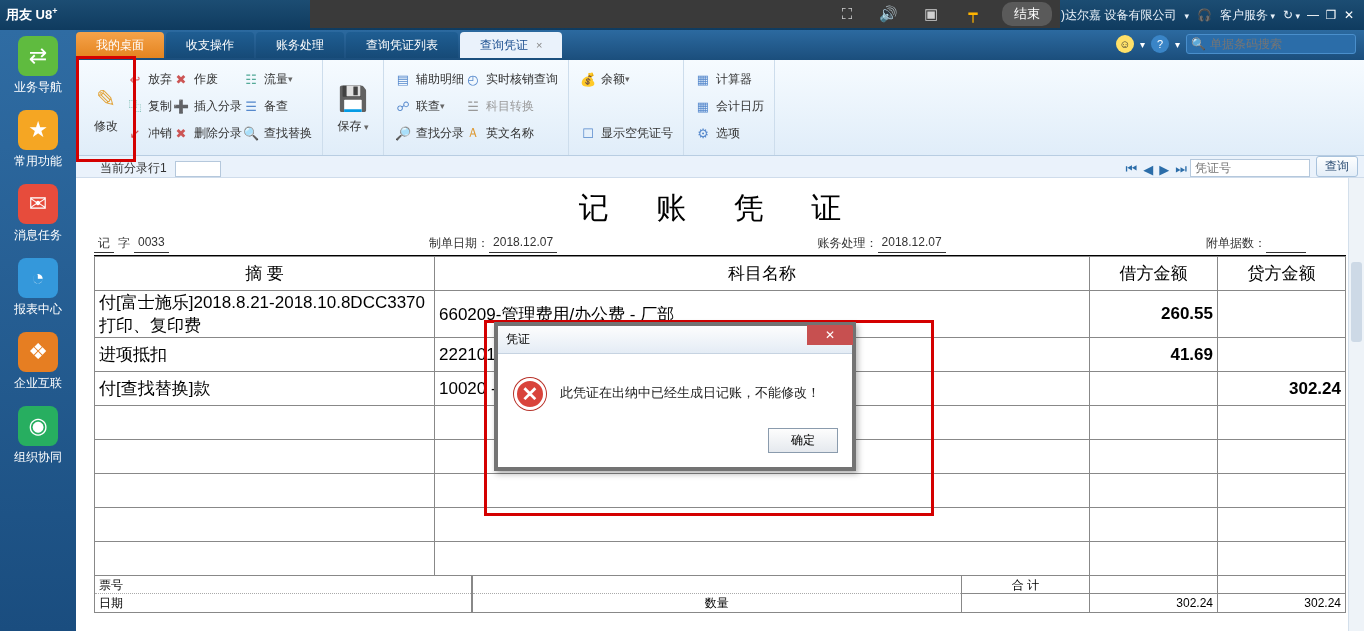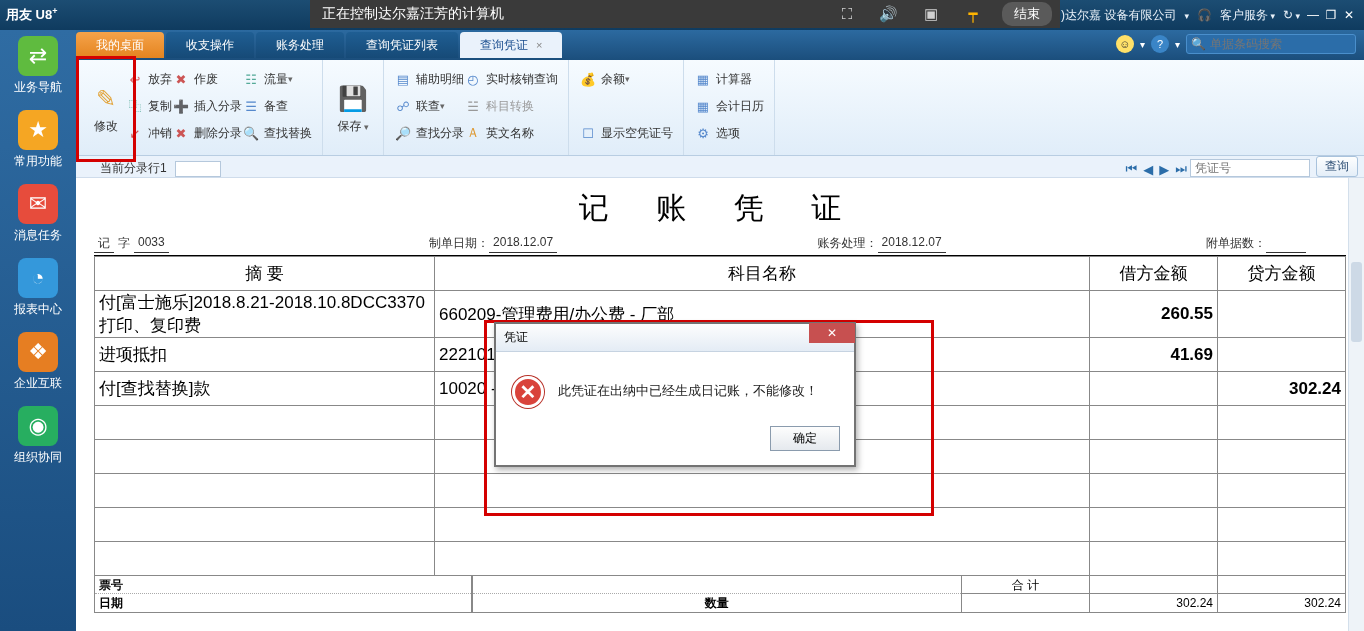--- a/index.html
+++ b/index.html
@@ -80,50 +80,49 @@
 
 table.vchr { width: 100%; border-collapse: collapse; font-size: 17px; }
 table.vchr th, table.vchr td { border: 1px solid #888; height: 34px; padding: 0 4px; }
 table.vchr th { font-weight: normal; background: #fff; }
 table.vchr .num { text-align: right; font-weight: bold; }
 table.vchr .summary-col { width: 340px; }
 table.vchr .subject-col { width: auto; }
 table.vchr .amt-col { width: 128px; }
 
 .foot { display: flex; font-size: 12px; }
-.foot .left { flex: 1; border: 1px solid #888; border-top: 0; font-weight: bold; }
+.foot .left { flex: 1; border: 1px solid #888; border-top: 0; }
 .foot .left div { border-bottom: 1px dotted #aaa; padding: 0 4px; height: 18px; line-height: 18px; }
 .foot .left div:last-child { border-bottom: 0; }
 .foot .totalcell { width: 128px; border: 1px solid #888; border-top: 0; border-left: 0; }
 .foot .totalcell .th { text-align: center; height: 18px; border-bottom: 1px solid #888; line-height: 18px; }
 .foot .totalcell .tv { text-align: right; height: 18px; padding-right: 4px; line-height: 18px; }
 
 
 .red1 { position: absolute; left: 76px; top: 56px; width: 60px; height: 106px; border: 3px solid #d40000; z-index: 40; pointer-events: none; }
 .red2 { position: absolute; left: 484px; top: 320px; width: 450px; height: 196px; border: 3px solid #d40000; z-index: 40; pointer-events: none; }
 
 
-.dlg { position: absolute; left: 494px; top: 322px; width: 362px; background: #fff; border: 2px solid #737373; z-index: 60; box-shadow: 2px 3px 6px rgba(0,0,0,.3); }
+.dlg { position: absolute; left: 494px; top: 322px; width: 362px; background: #fff; border: 4px solid #737373; z-index: 60; box-shadow: 2px 3px 6px rgba(0,0,0,.3); }
 .dlg .ti { height: 28px; background: linear-gradient(#fdfdfd,#e4ecf5); border-bottom: 1px solid #c6d3e1; display: flex; align-items: center; font-size: 12px; padding-left: 8px; position: relative; }
 .dlg .ti .close { position: absolute; right: -1px; top: -1px; width: 46px; height: 20px; background: #c75050; color: #fff; text-align: center; line-height: 20px; border-top-right-radius: 2px; font-size: 12px; }
 .dlg .body { padding: 24px 16px 10px; display: flex; align-items: flex-start; }
 .dlg .erricon { width: 32px; height: 32px; border-radius: 50%; background: #d9433b; color: #fff; font-size: 20px; font-weight: bold; text-align: center; line-height: 32px; margin-right: 14px; flex-shrink: 0; box-shadow: inset 0 0 0 3px #fff, 0 0 0 1px #b53128; }
 .dlg .msg { font-size: 13px; color: #222; padding-top: 6px; }
 .dlg .btns { text-align: right; padding: 8px 14px 14px; }
 .dlg .ok { border: 1px solid #8a9bad; background: linear-gradient(#fdfdfd,#e5e9ee); padding: 3px 22px; font-size: 12px; }
 
 
 .vscroll { position: absolute; right: 0; top: 178px; width: 16px; bottom: 0; background: #eef3f8; border-left: 1px solid #d3dfeb; }
 .vscroll .thumb { position: absolute; top: 84px; left: 2px; right: 2px; height: 80px; background: #cdd9e6; border-radius: 3px; }
 </style>
 </head>
 <body>
 
 <div class="remote-bar">
-  <span class="txt">正在控制达尔嘉汪芳的计算机</span>
   <span class="spacer"></span>
   <span class="ico">⛶</span>
   <span class="ico">🔊</span>
   <span class="ico">▣</span>
   <span class="ico pin">┯</span>
   <span class="end">结束</span>
 </div>
 
 <div class="titlebar">
   <span class="brand"><span>用友 U8</span><sup>+</sup></span>

